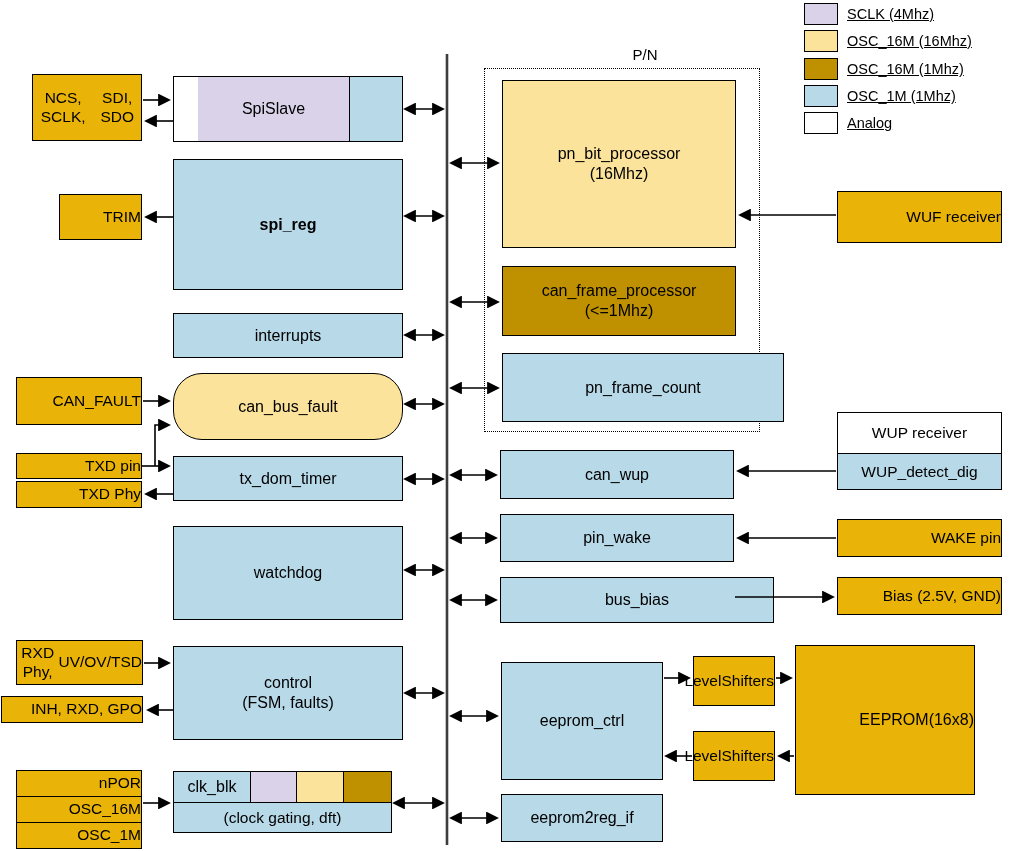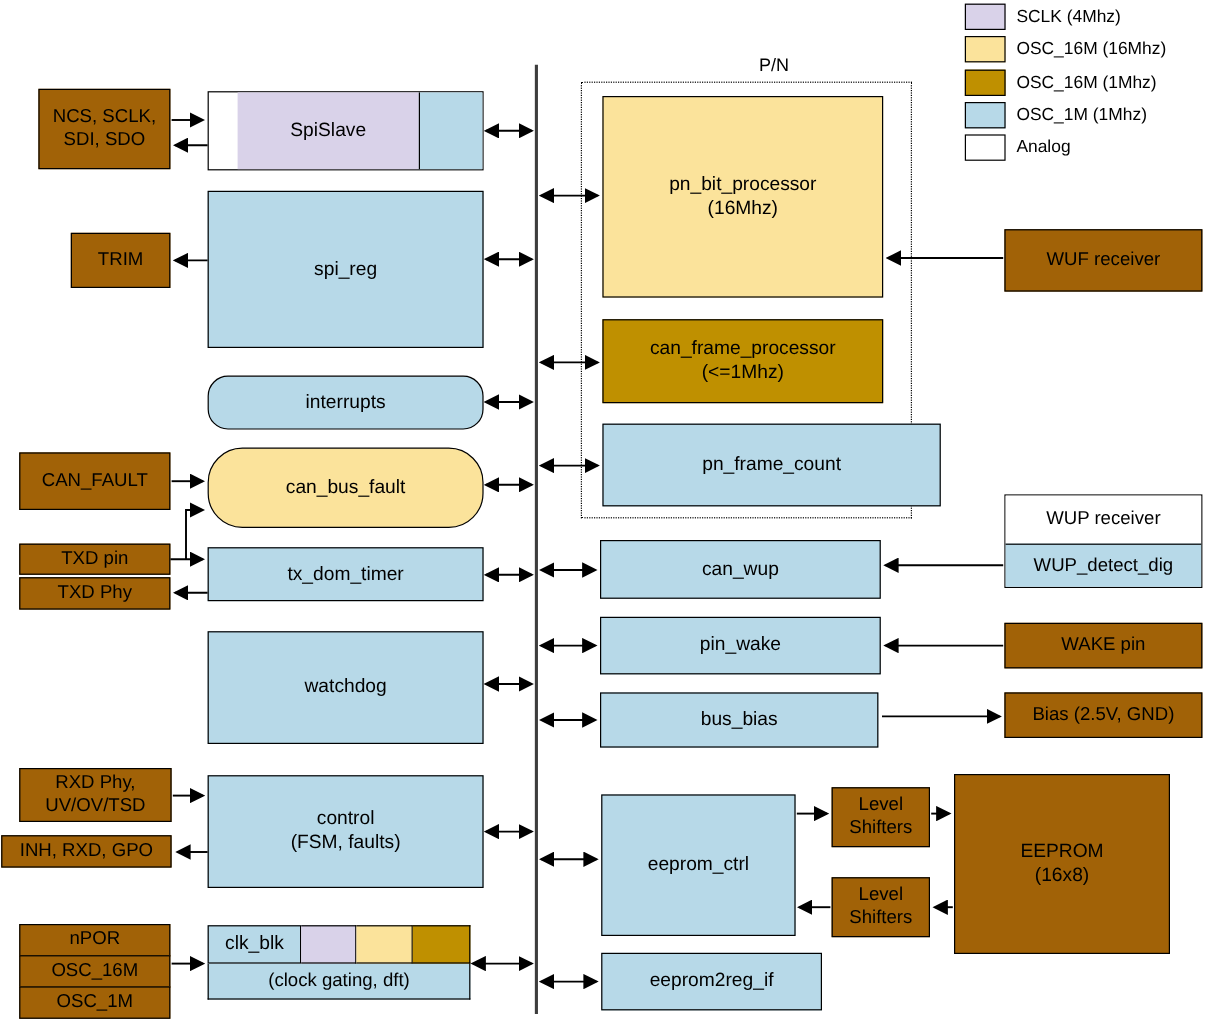--- a/index.html
+++ b/index.html
@@ -10,22 +10,22 @@
   .blk{position:absolute;box-sizing:border-box;border:1.3px solid #000;
        display:flex;flex-direction:column;align-items:center;justify-content:center;
        text-align:center;font-size:16px;line-height:1.25;}
   .blue{background:#b7d9e8;}
   .yellow{background:#fbe39b;}
   .gold{background:#bf9000;}
   .lav{background:#d9d2e9;}
   .white{background:#fff;}
 
   
-  .io{position:absolute;box-sizing:border-box;border:1.6px solid #000;background:#a16207;
-      display:flex;flex-direction:column;align-items:center;justify-content:center;
+  .io{position:absolute;box-sizing:border-box;border:1.6px solid #000;background:#eab308;
+      display:flex;flex-direction:row;align-items:center;justify-content:flex-end;
       text-align:center;font-size:15.5px;line-height:1.22;}
 
   
   .split{position:absolute;box-sizing:border-box;display:flex;border:1.3px solid #000;}
   .split .seg{box-sizing:border-box;display:flex;align-items:center;justify-content:center;font-size:16px;}
   .split .seg+.seg{border-left:1.3px solid #000;}
 
   
   .clkblk{position:absolute;box-sizing:border-box;}
   .clk-row1{display:flex;height:32px;}
@@ -38,21 +38,21 @@
   
   .pnbox{position:absolute;box-sizing:border-box;border:1.6px dotted #000;background:transparent;}
   .pn-label{position:absolute;font-size:15px;text-align:center;}
 
   
   .stack2{position:absolute;box-sizing:border-box;border:1.6px solid #000;display:flex;flex-direction:column;}
   .stack2 .half{box-sizing:border-box;display:flex;align-items:center;justify-content:center;font-size:15.5px;}
   .stack2 .half+.half{border-top:1.6px solid #000;}
 
   
-  .legend-row{position:absolute;display:flex;align-items:center;gap:9px;font-size:14.5px;}
+  .legend-row{position:absolute;display:flex;align-items:center;gap:9px;font-size:14.5px;text-decoration:underline;}
   .legend-sw{width:34px;height:22px;border:1.4px solid #000;box-sizing:border-box;flex:0 0 auto;}
 
   svg.overlay{position:absolute;left:0;top:0;pointer-events:none;}
 </style>
 </head>
 <body>
 
 <div class="canvas">
 
   <div class="legend-row" style="left:804px;top:3px;">
@@ -109,24 +109,24 @@
     <span>OSC_1M</span>
   </div>
 
   <div class="split" style="left:173px;top:76px;width:230px;height:66px;padding-left:24px;">
     <div class="seg lav" style="width:151px;">
       <span>SpiSlave</span>
     </div>
     <div class="seg blue" style="flex:1;"></div>
   </div>
 
-  <div class="blk blue" style="left:173px;top:159px;width:230px;height:131px;">
+  <div class="blk blue" style="left:173px;top:159px;width:230px;height:131px;font-weight:bold;">
     <span>spi_reg</span>
   </div>
-  <div class="blk blue" style="left:173px;top:313px;width:230px;height:45px;border-radius:17px;">
+  <div class="blk blue" style="left:173px;top:313px;width:230px;height:45px;">
     <span>interrupts</span>
   </div>
   <div class="blk yellow" style="left:173px;top:373px;width:230px;height:67px;border-radius:29px;">
     <span>can_bus_fault</span>
   </div>
   <div class="blk blue" style="left:173px;top:456px;width:230px;height:45px;">
     <span>tx_dom_timer</span>
   </div>
   <div class="blk blue" style="left:173px;top:526px;width:230px;height:94px;">
     <span>watchdog</span>
@@ -164,27 +164,27 @@
   <div class="blk blue" style="left:502px;top:353px;width:282px;height:69px;">
     <span>pn_frame_count</span>
   </div>
 
   <div class="blk blue" style="left:500px;top:450px;width:234px;height:49px;">
     <span>can_wup</span>
   </div>
   <div class="blk blue" style="left:500px;top:514px;width:234px;height:48px;">
     <span>pin_wake</span>
   </div>
-  <div class="blk blue" style="left:500px;top:577px;width:232px;height:46px;">
+  <div class="blk blue" style="left:500px;top:577px;width:274px;height:46px;">
     <span>bus_bias</span>
   </div>
   <div class="blk blue" style="left:501px;top:662px;width:162px;height:118px;">
     <span>eeprom_ctrl</span>
   </div>
-  <div class="blk blue" style="left:501px;top:794px;width:184px;height:48px;align-items:center;">
+  <div class="blk blue" style="left:501px;top:794px;width:162px;height:48px;align-items:center;">
     <span>eeprom2reg_if</span>
   </div>
 
   <div class="io" style="left:837px;top:191px;width:165px;height:52px;">
     <span>WUF receiver</span>
   </div>
 
   <div class="stack2" style="left:837px;top:412px;width:165px;height:78px;">
     <div class="half white" style="height:40px;">
       <span>WUP receiver</span>

